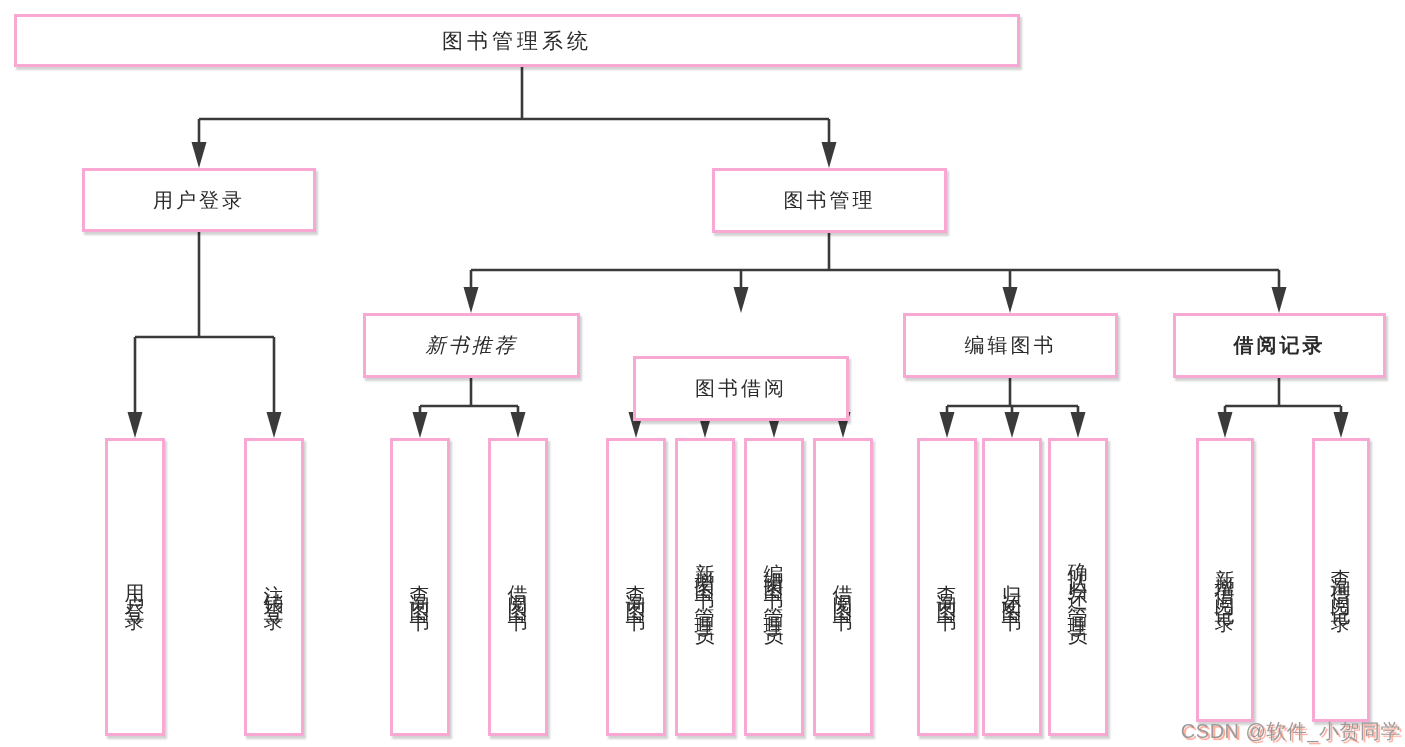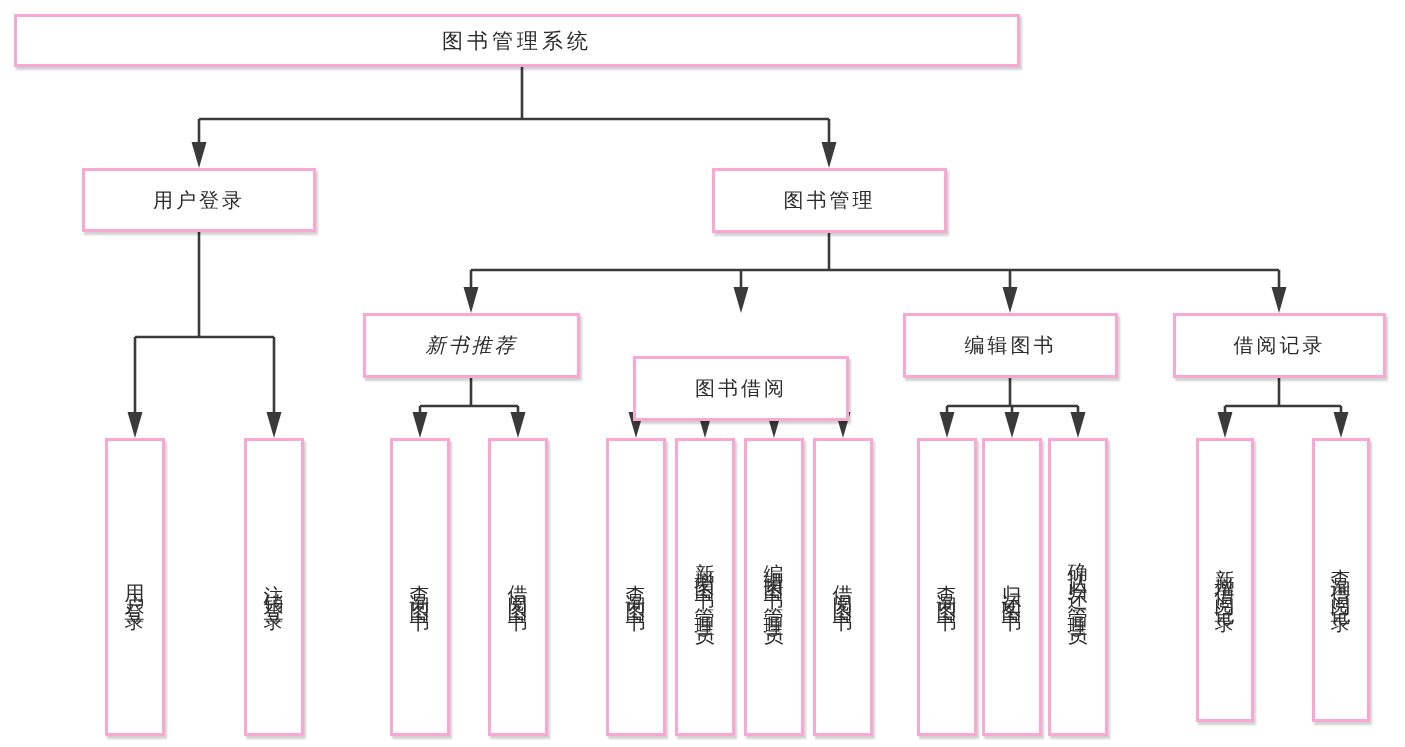--- a/index.html
+++ b/index.html
@@ -141,21 +141,21 @@
 
   <div class="node hbox" style="left:363px; top:313px; width:217px; height:65px;font-style:italic;">
     <span>新书推荐</span>
   </div>
   <div class="node hbox" style="left:633px; top:313px; width:216px; height:65px;margin-top:43px;">
     <span>图书借阅</span>
   </div>
   <div class="node hbox" style="left:903px; top:313px; width:215px; height:65px;">
     <span>编辑图书</span>
   </div>
-  <div class="node hbox" style="left:1173px; top:313px; width:213px; height:65px;">
+  <div class="node hbox" style="left:1173px; top:313px; width:213px; height:65px;font-weight:bold;">
     <span>借阅记录</span>
   </div>
 
   <div class="node vbox" style="left:105px; top:438px; width:60px; height:298px;">
     <span class="vtext">用户登录</span>
   </div>
   <div class="node vbox" style="left:244px; top:438px; width:60px; height:298px;">
     <span class="vtext">注销登录</span>
   </div>
 
@@ -189,14 +189,15 @@
     <span class="vtext">确认归还（管理员）</span>
   </div>
 
   <div class="node vbox" style="left:1196px; top:438px; width:58px; height:284px;">
     <span class="vtext">新增借阅记录</span>
   </div>
   <div class="node vbox" style="left:1312px; top:438px; width:58px; height:284px;">
     <span class="vtext">查询借阅记录</span>
   </div>
 
+  <div class="watermark">CSDN @软件_小贺同学</div>
 
 </div>
 
 </body></html>

